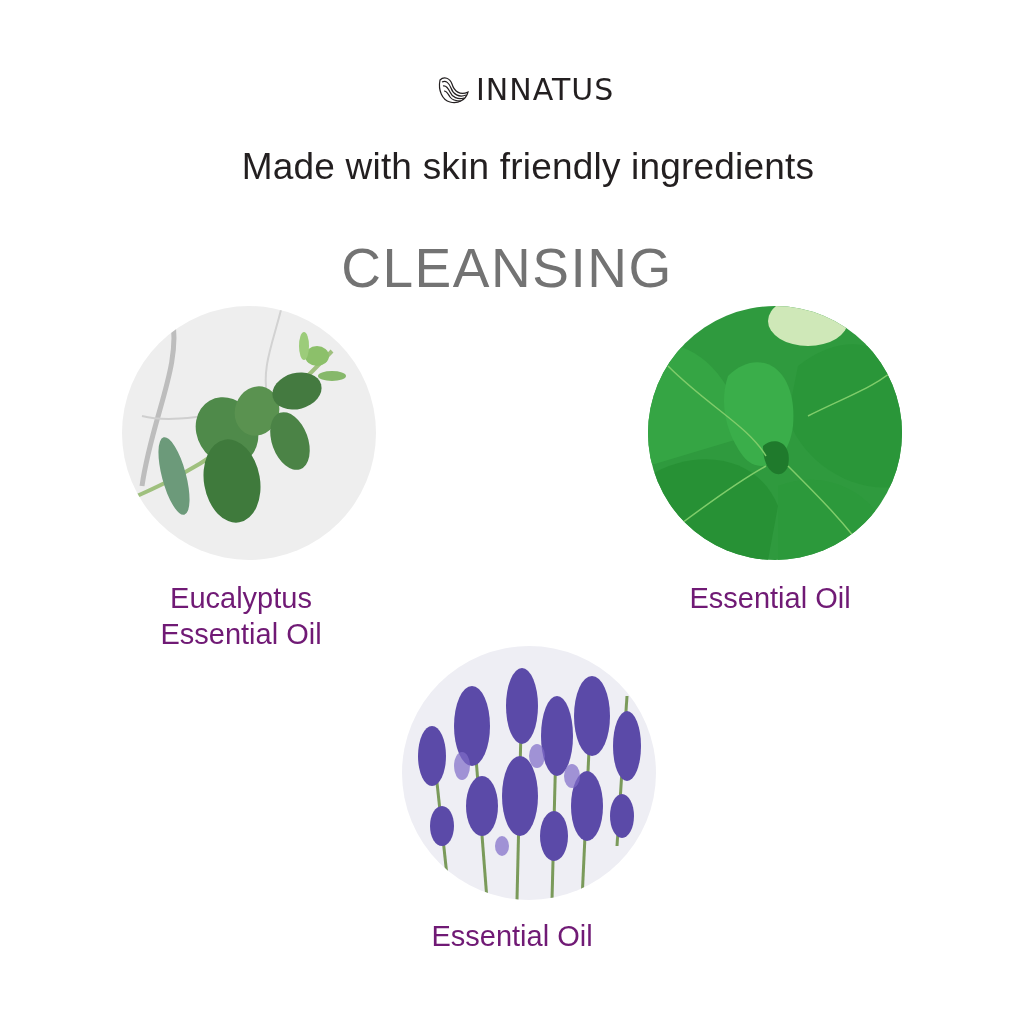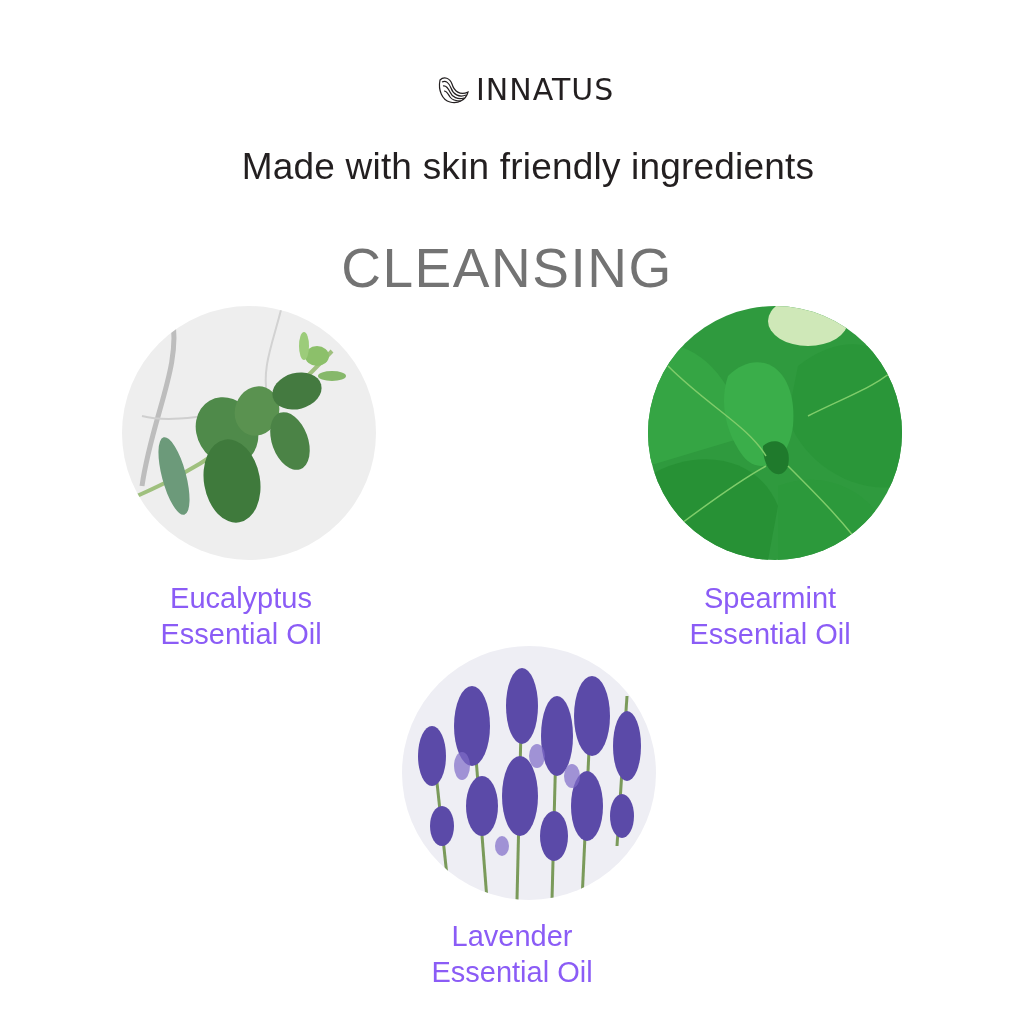--- a/index.html
+++ b/index.html
@@ -24,21 +24,21 @@
       position: absolute; left: 0; width: 1014px; top: 212px; text-align: center;
       font-size: 55px; font-weight: 400; color: #737373; letter-spacing: 1.5px; margin-top: 24px;
     }
     .ingredient { position: absolute; }
     .circle {
       position: absolute; width: 254px; height: 254px; border-radius: 50%; overflow: hidden;
     }
     .circle svg { width: 100%; height: 100%; display: block; }
     .label {
       position: absolute; width: 300px; text-align: center;
-      font-size: 29px; line-height: 36px; color: #8b5cf6;
+      font-size: 29px; line-height: 36px; color: #701a75;
     }
   </style>
 </head>
 <body>
 
 <div class="logo">
   <svg class="logo-mark" viewBox="0 0 36 32">
     <g fill="none" stroke="#231f20" stroke-width="1.2">
       <path d="M4 6 C 8 2, 14 4, 16 10 C 18 17, 24 22, 32 18 C 30 26, 22 30, 14 28 C 6 26, 2 16, 4 6 Z"></path>
       <path d="M6 8 C 10 6, 13 9, 15 14 C 17 20, 23 24, 30 21"></path>
@@ -85,21 +85,20 @@
       <path d="M0 40 C 40 30, 80 60, 100 130 L 0 160 Z" fill="#35a544"></path>
       <path d="M150 60 C 200 20, 250 40, 254 80 L 254 180 C 200 190, 150 150, 140 110 Z" fill="#2a9639"></path>
       <path d="M80 70 C 110 40, 150 60, 145 120 C 140 160, 110 170, 95 150 C 80 130, 70 100, 80 70 Z" fill="#3aae4a"></path>
       <path d="M0 170 C 50 140, 110 150, 130 200 L 120 254 L 0 254 Z" fill="#279135"></path>
       <path d="M130 180 C 180 160, 230 190, 240 230 L 254 254 L 130 254 Z" fill="#2c993b"></path>
       <path d="M115 140 C 125 130, 145 135, 140 160 C 135 175, 115 170, 115 140 Z" fill="#1f7a2c"></path>
       <path d="M20 60 C 60 100, 100 120, 118 150 M160 110 C 200 90, 230 80, 250 60 M30 220 C 70 190, 100 170, 118 160 M140 160 C 170 190, 200 220, 220 250" stroke="#7fcc6a" stroke-width="1.5" fill="none"></path>
     </svg>
   </div>
   <div class="label" style="left:620px; top:580px;">
-    <div>Spearmint</div>
     <div>Essential Oil</div>
   </div>
 </div>
 
 <div class="ingredient">
   <div class="circle" style="left:402px; top:646px;">
     <svg viewBox="0 0 254 254">
       <rect width="254" height="254" fill="#eeeef4"></rect>
       <g stroke="#7a9a5a" stroke-width="3" fill="none">
         <path d="M30 90 L 45 230"></path>
@@ -125,16 +124,15 @@
       </g>
       <g fill="#7f6cc8" opacity="0.7">
         <ellipse cx="60" cy="120" rx="8" ry="14"></ellipse>
           <ellipse cx="135" cy="110" rx="8" ry="12"></ellipse>
         <ellipse cx="170" cy="130" rx="8" ry="12"></ellipse>
           <ellipse cx="100" cy="200" rx="7" ry="10"></ellipse>
       </g>
     </svg>
   </div>
   <div class="label" style="left:362px; top:918px;">
-    <div>Lavender</div>
     <div>Essential Oil</div>
   </div>
 </div>
 
 </body></html>

